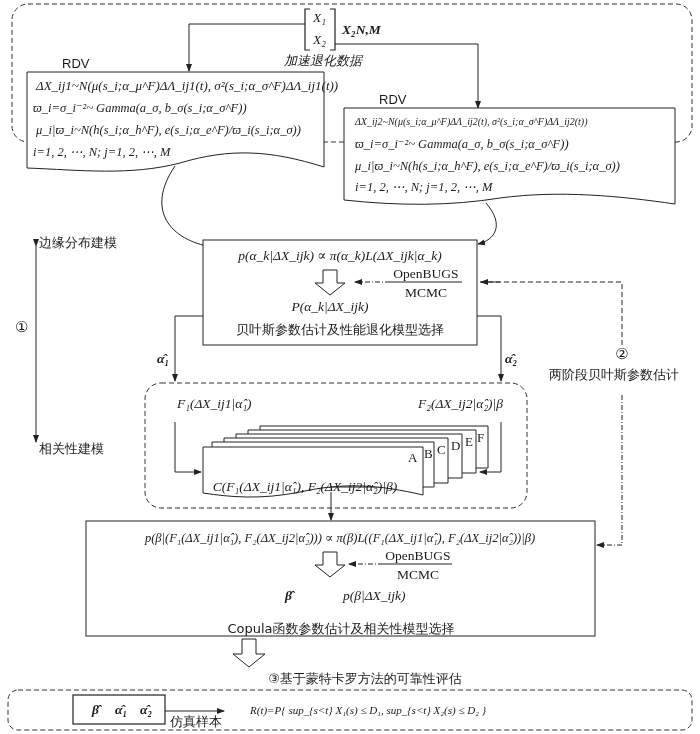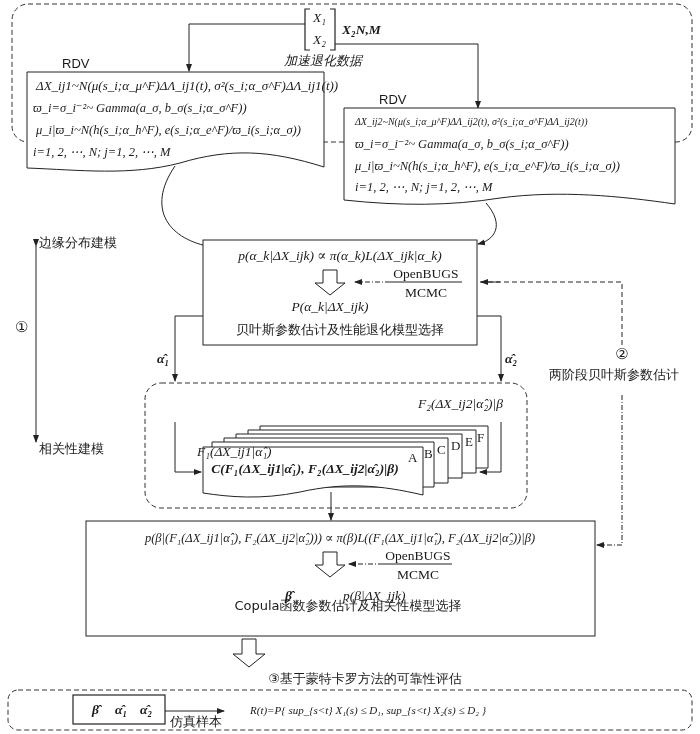--- a/index.html
+++ b/index.html
@@ -103,35 +103,35 @@
 
 <div class="t math c" style="left:340px;top:248px;">p(α_k|ΔX_ijk) ∝ π(α_k)L(ΔX_ijk|α_k)</div>
 <div class="t c" style="left:426px;top:266px;font-size:13.5px;">OpenBUGS</div>
 <div class="t c" style="left:426px;top:285px;font-size:13.5px;">MCMC</div>
 <div class="t math c" style="left:330px;top:299px;">P(α_k|ΔX_ijk)</div>
 <div class="t cn c" style="left:340px;top:322px;">贝叶斯参数估计及性能退化模型选择</div>
 
 <div class="t math" style="left:157px;top:351px;font-weight:bold;">α̂₁</div>
 <div class="t math" style="left:505px;top:351px;font-weight:bold;">α̂₂</div>
 
-<div class="t math" style="left:197px;top:396px;margin-top:48px;">F₁(ΔX_ij1|α̂₁)</div>
+<div class="t math" style="left:177px;top:396px;">F₁(ΔX_ij1|α̂₁)</div>
 <div class="t math" style="left:418px;top:396px;">F₂(ΔX_ij2|α̂₂)|β</div>
-<div class="t math c" style="left:305px;top:461px;font-weight:bold;">C(F₁(ΔX_ij1|α̂₁), F₂(ΔX_ij2|α̂₂)|β)</div>
+<div class="t math c" style="left:305px;top:479px;">C(F₁(ΔX_ij1|α̂₁), F₂(ΔX_ij2|α̂₂)|β)</div>
 <div class="t" style="left:408px;top:450px;font-size:13px;">A</div>
 <div class="t" style="left:424px;top:446px;font-size:13px;">B</div>
 <div class="t" style="left:437px;top:442px;font-size:13px;">C</div>
 <div class="t" style="left:451px;top:438px;font-size:13px;">D</div>
 <div class="t" style="left:465px;top:434px;font-size:13px;">E</div>
 <div class="t" style="left:477px;top:430px;font-size:13px;">F</div>
 
 <div class="t math c" style="left:340px;top:530px;font-size:12.5px;">p(β|(F₁(ΔX_ij1|α̂₁), F₂(ΔX_ij2|α̂₂))) ∝ π(β)L((F₁(ΔX_ij1|α̂₁), F₂(ΔX_ij2|α̂₂))|β)</div>
 <div class="t c" style="left:418px;top:548px;font-size:13.5px;">OpenBUGS</div>
 <div class="t c" style="left:418px;top:567px;font-size:13.5px;">MCMC</div>
 <div class="t math" style="left:285px;top:588px;font-weight:bold;">β̂</div>
 <div class="t math" style="left:307px;top:588px;margin-left:36px;">p(β|ΔX_ijk)</div>
-<div class="t cn c" style="left:341px;top:598px;margin-left:7px;">Copula函数参数估计及相关性模型选择</div>
+<div class="t cn c" style="left:341px;top:621px;">Copula函数参数估计及相关性模型选择</div>
 
 <div class="t cn c" style="left:365px;top:671px;">③基于蒙特卡罗方法的可靠性评估</div>
 <div class="t math" style="left:92px;top:702px;font-weight:bold;">β̂</div>
 <div class="t math" style="left:115px;top:702px;font-weight:bold;">α̂₁</div>
 <div class="t math" style="left:140px;top:702px;font-weight:bold;">α̂₂</div>
 <div class="t cn" style="left:170px;top:714px;font-family:Liberation Serif, serif;">仿真样本</div>
 <div class="t math" style="left:250px;top:702px;font-size:11px;">R(t)=P{ sup_{s&lt;t} X₁(s) ≤ D₁, sup_{s&lt;t} X₂(s) ≤ D₂ }</div>
 
 </body></html>

